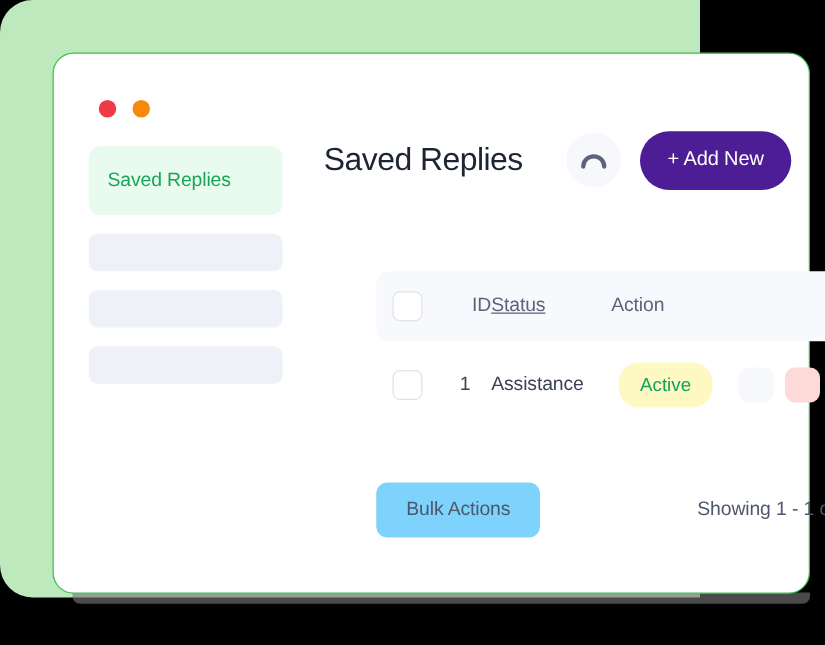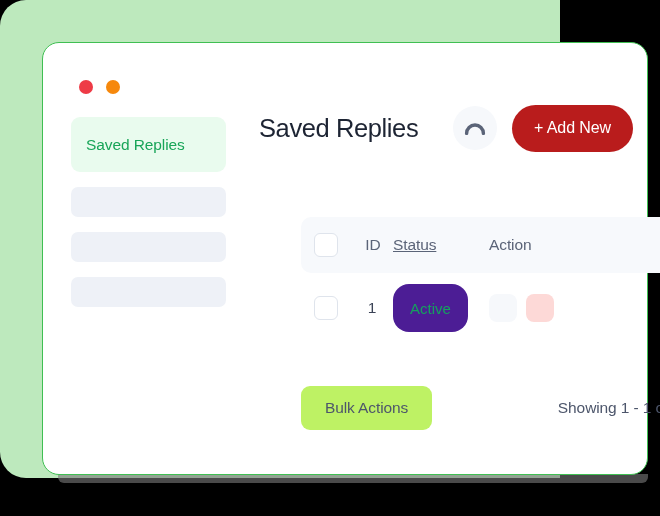--- a/index.html
+++ b/index.html
@@ -127,21 +127,21 @@
     margin-right: 15px;
     flex: 0 0 auto;
   }
   .round-btn svg { display: block; }
 
   .add-btn {
     height: 47px;
     padding: 0 22px;
     border: none;
     border-radius: 24px;
-    background: #b91c1c;
+    background: #4c1d95;
     color: #ffffff;
     font-family: "Liberation Sans", sans-serif;
     font-size: 16px;
     letter-spacing: -0.1px;
     cursor: pointer;
     flex: 0 0 auto;
   }
 
   
   .table-head {
@@ -159,21 +159,21 @@
     position: absolute;
     left: 42px;
     top: 238px;
     width: 382px;
     height: 54px;
     display: flex;
     align-items: center;
   }
 
   .cell-check { width: 50px; display: flex; justify-content: center; }
-  .cell-id    { width: 42px; text-align: center; }
+  .cell-id    { width: 42px; text-align: right; }
   .cell-title { flex: 1; }
   .cell-status{ width: 96px; text-decoration: underline; }
   .cell-action{ width: 92px; display: flex; gap: 9px; }
 
   .th {
     font-size: 15.5px;
     color: #5b6478;
     letter-spacing: -0.1px;
   }
   .td {
@@ -190,24 +190,24 @@
     border: 1.6px solid #dfe4ec;
     border-radius: 6px;
     background: #ffffff;
     cursor: pointer;
   }
 
   .badge {
     display: inline-flex;
     align-items: center;
     justify-content: center;
-    height: 48px;
+    height: 36px;
     padding: 0 17px;
     border-radius: 16px;
-    background: #4c1d95;
+    background: #fef9c3;
     color: #15a05e;
     font-size: 15px;
   }
 
   .act-btn {
     width: 28px;
     height: 28px;
     border-radius: 8px;
     border: none;
     cursor: pointer;
@@ -223,21 +223,21 @@
     width: 382px;
     height: 44px;
     display: flex;
     align-items: center;
   }
   .bulk-btn {
     height: 44px;
     padding: 0 24px;
     border: none;
     border-radius: 9px;
-    background: #bef264;
+    background: #7dd3fc;
     color: #4d566b;
     font-family: "Liberation Sans", sans-serif;
     font-size: 15.5px;
     letter-spacing: -0.1px;
     cursor: pointer;
   }
   .showing {
     margin-left: auto;
     font-size: 15.5px;
     color: #4d566b;
@@ -292,20 +292,21 @@
         <div class="cell-id th">ID</div>
         <div class="cell-status th">Status</div>
         <div class="cell-action th" style="display:block;">Action</div>
       </div>
 
       <div class="table-row">
         <div class="cell-check">
           <span class="checkbox"></span>
         </div>
         <div class="cell-id td">1</div>
+        <div class="cell-title td">Assistance</div>
         <div class="cell-status">
           <span class="badge">Active</span>
         </div>
         <div class="cell-action">
           <button class="act-btn act-edit"></button>
           <button class="act-btn act-delete"></button>
         </div>
       </div>
 
       <div class="footer">

